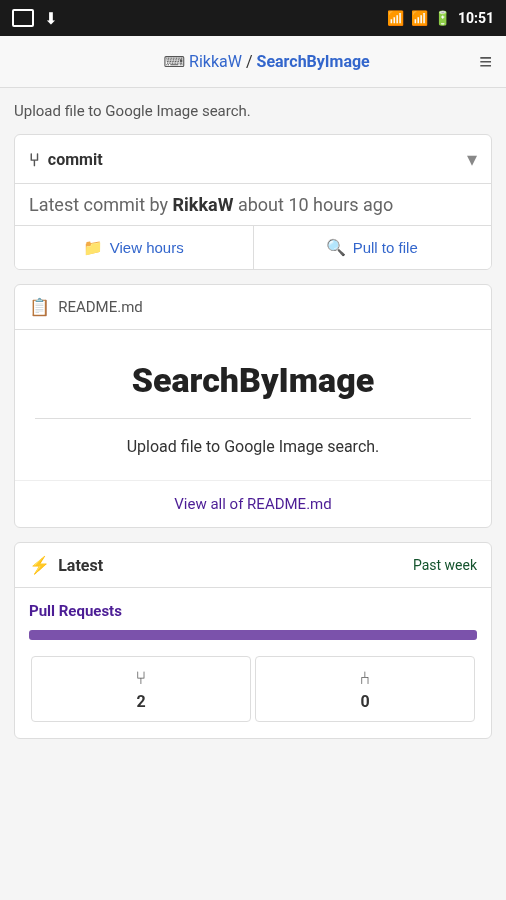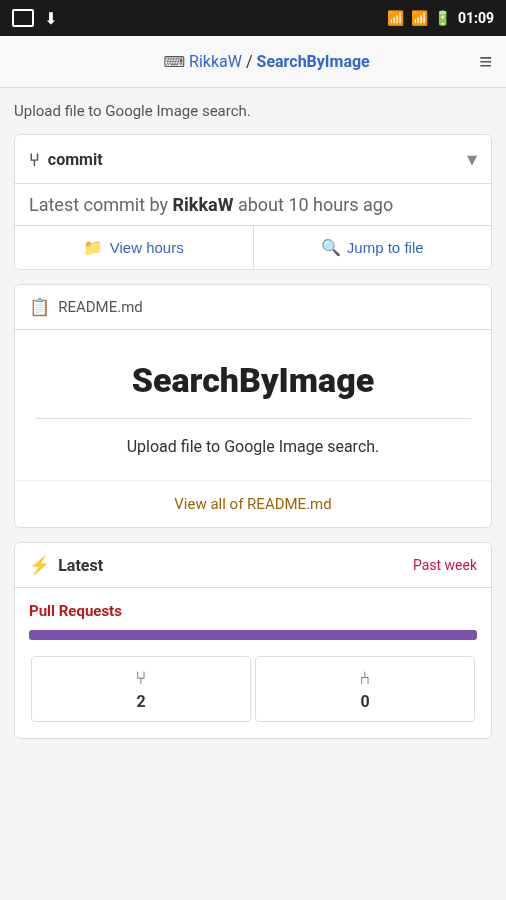--- a/index.html
+++ b/index.html
@@ -199,21 +199,21 @@
     }
     .readme-desc {
       font-size: 16px;
       color: #333;
     }
     .readme-footer {
       padding: 14px;
       text-align: center;
     }
     .readme-footer a {
-      color: #a16207;
+      color: #4c1d95;
       text-decoration: none;
       font-size: 15px;
     }
 
     
     .pulse-card {
       background: white;
       border: 1px solid #ddd;
       border-radius: 6px;
       margin-bottom: 14px;
@@ -233,29 +233,29 @@
       font-size: 16px;
       font-weight: bold;
       color: #333;
     }
     .pulse-icon {
       font-size: 17px;
       color: #555;
     }
     .pulse-period {
       font-size: 14px;
-      color: #be185d;
+      color: #14532d;
     }
     .pull-requests-section {
       padding: 14px;
     }
     .pull-requests-title {
       font-size: 15px;
       font-weight: bold;
-      color: #b91c1c;
+      color: #4c1d95;
       margin-bottom: 10px;
     }
     .pr-bar {
       width: 100%;
       height: 10px;
       background: #7b52ab;
       border-radius: 3px;
       margin-bottom: 14px;
     }
     .pr-stats {
@@ -285,21 +285,21 @@
 
 <div class="status-bar">
   <div class="status-bar-left">
     <span class="icon-box"></span>
     <span class="icon-download">⬇</span>
   </div>
   <div class="status-bar-right">
     <span>📶</span>
     <span>📶</span>
     <span>🔋</span>
-    <span>01:09</span>
+    <span>10:51</span>
   </div>
 </div>
 
 <div class="toolbar">
   <div style="width:40px"></div>
   <div class="toolbar-title">
     <span class="repo-icon">⌨</span>
     <a>RikkaW</a>
     <span>/</span>
     <a style="font-weight:bold;">SearchByImage</a>
@@ -324,21 +324,21 @@
       <strong>RikkaW</strong>
       <span> about 10 hours ago</span>
     </div>
     <div class="action-row">
       <button class="action-btn">
         <span class="btn-icon">📁</span>
         <span>View hours</span>
       </button>
       <button class="action-btn">
         <span class="btn-icon">🔍</span>
-        <span>Jump to file</span>
+        <span>Pull to file</span>
       </button>
     </div>
   </div>
 
   <div class="readme-card">
     <div class="readme-header">
       <span class="readme-icon">📋</span>
       <span>README.md</span>
     </div>
     <div class="readme-body">

